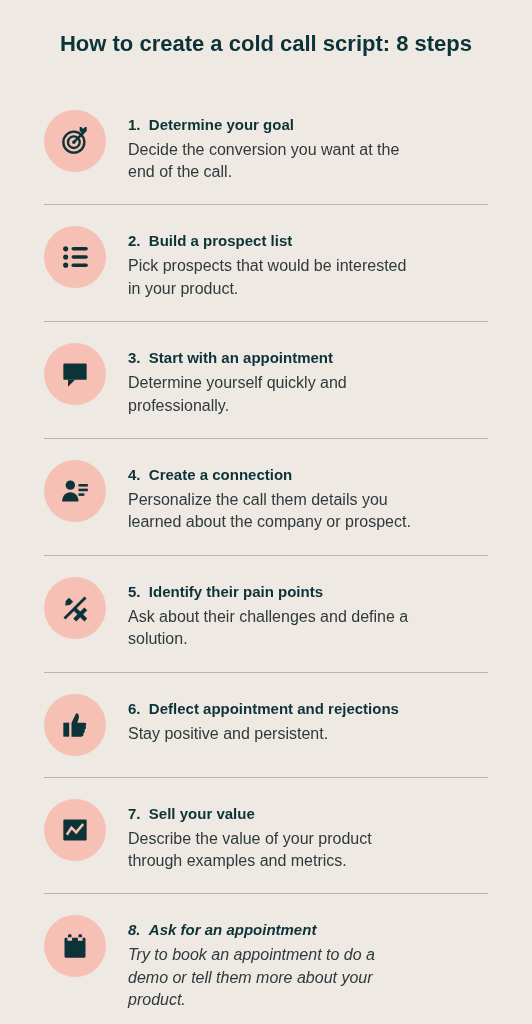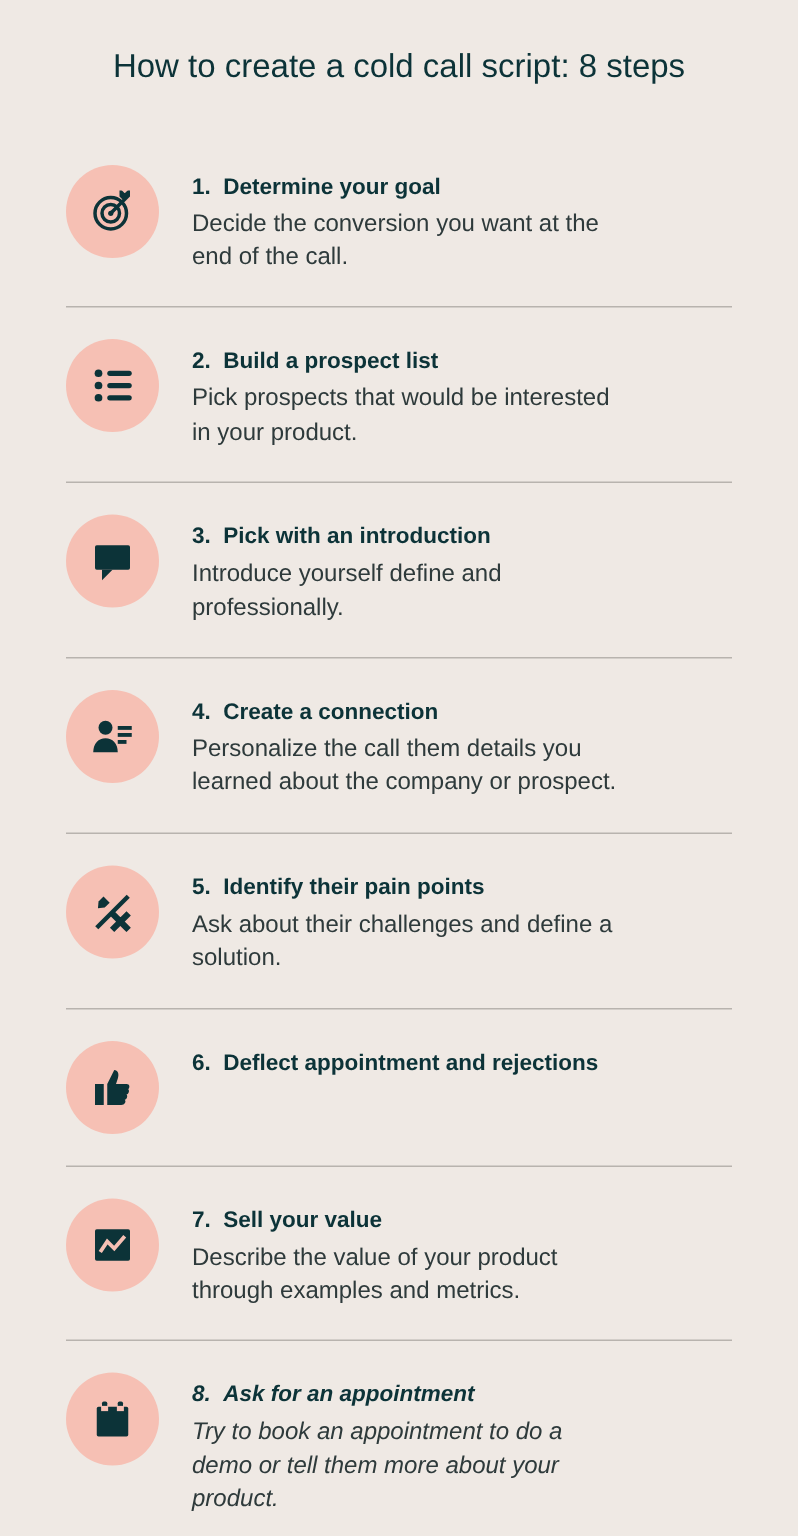--- a/index.html
+++ b/index.html
@@ -11,21 +11,21 @@
     width: 532px;
     height: 1024px;
     background: #efe9e4;
     font-family: -apple-system, BlinkMacSystemFont, "Segoe UI", Helvetica, Arial, sans-serif;
     padding: 30px 44px 20px 44px;
     overflow: hidden;
   }
   .title {
     color: #0c3338;
     font-size: 22px;
-    font-weight: 400;
+    font-weight: 700;
     text-align: center;
     line-height: 1.3;
     margin-bottom: 30px;
   }
   .step {
     display: flex;
     align-items: flex-start;
     gap: 22px;
     padding: 21px 0 21px 0;
     border-bottom: 1px solid #b8b3ae;
@@ -106,22 +106,22 @@
   </div>
 
   <div class="step">
     <div class="icon-wrap">
       <svg viewBox="0 0 24 24">
           <rect x="2" y="3" width="20" height="14" rx="1"></rect>
           <path d="M6 17 L6 23 L12 17 Z"></path>
         </svg>
     </div>
     <div class="step-body">
-      <div class="step-heading"><span>3.</span>&nbsp;&nbsp;<span>Pick with an introduction</span></div>
-      <div class="step-desc">Introduce yourself define and professionally.</div>
+      <div class="step-heading"><span>3.</span>&nbsp;&nbsp;<span>Start with an appointment</span></div>
+      <div class="step-desc">Determine yourself quickly and professionally.</div>
     </div>
   </div>
 
   <div class="step">
     <div class="icon-wrap">
       <svg viewBox="0 0 24 24">
           <circle cx="8" cy="7" r="4"></circle>
           <path d="M1 21 C1 16 4 13 8 13 C12 13 15 16 15 21 Z"></path>
           <rect x="15" y="6" width="8" height="2.2"></rect>
           <rect x="15" y="10" width="8" height="2.2"></rect>
@@ -150,20 +150,21 @@
 
   <div class="step">
     <div class="icon-wrap">
       <svg viewBox="0 0 24 24">
           <rect x="2" y="10" width="5" height="12"></rect>
           <path d="M9 22 L9 10 L13 2 C15 2 16 4 15 7 L14 10 L20 10 C22 10 22 12 21 13 C22 14 21 16 20 16 C21 17 20 19 19 19 C20 20 19 22 17 22 Z"></path>
         </svg>
     </div>
     <div class="step-body">
       <div class="step-heading"><span>6.</span>&nbsp;&nbsp;<span>Deflect appointment and rejections</span></div>
+      <div class="step-desc">Stay positive and persistent.</div>
     </div>
   </div>
 
   <div class="step">
     <div class="icon-wrap">
       <svg viewBox="0 0 24 24">
           <rect x="2" y="3" width="20" height="18" rx="1"></rect>
           <path d="M5 16 L9 10 L13 14 L19 7" stroke="#f6c0b4" stroke-width="2.2" fill="none"></path>
         </svg>
     </div>

